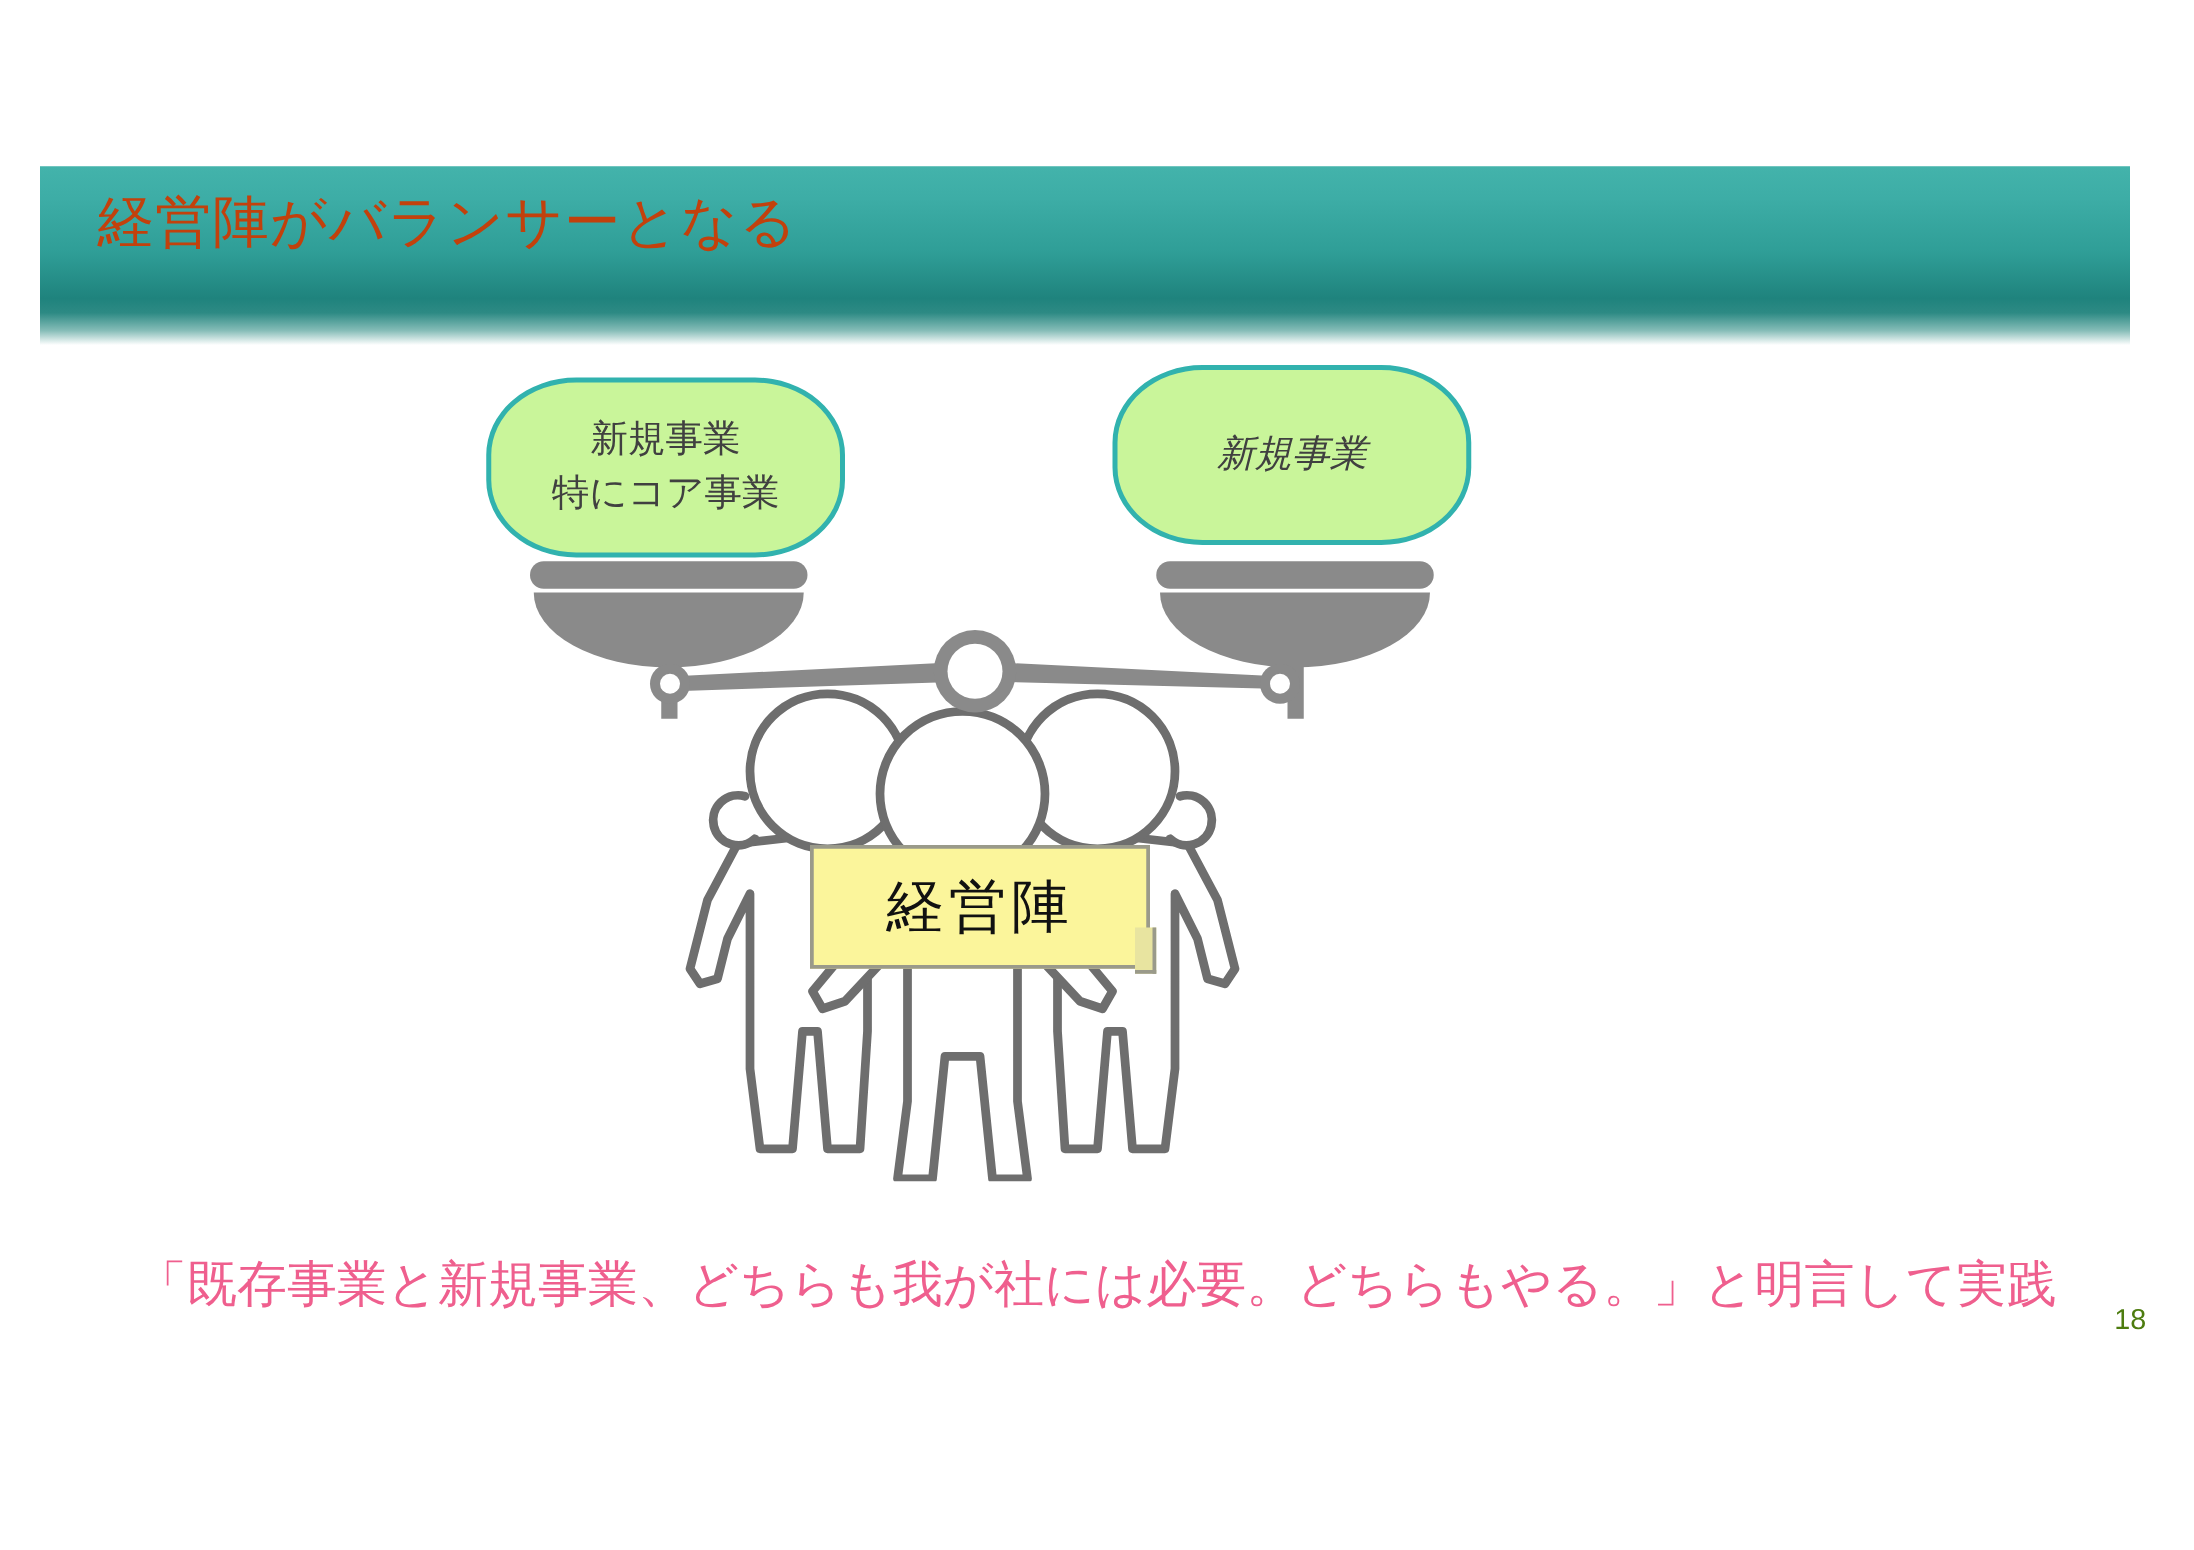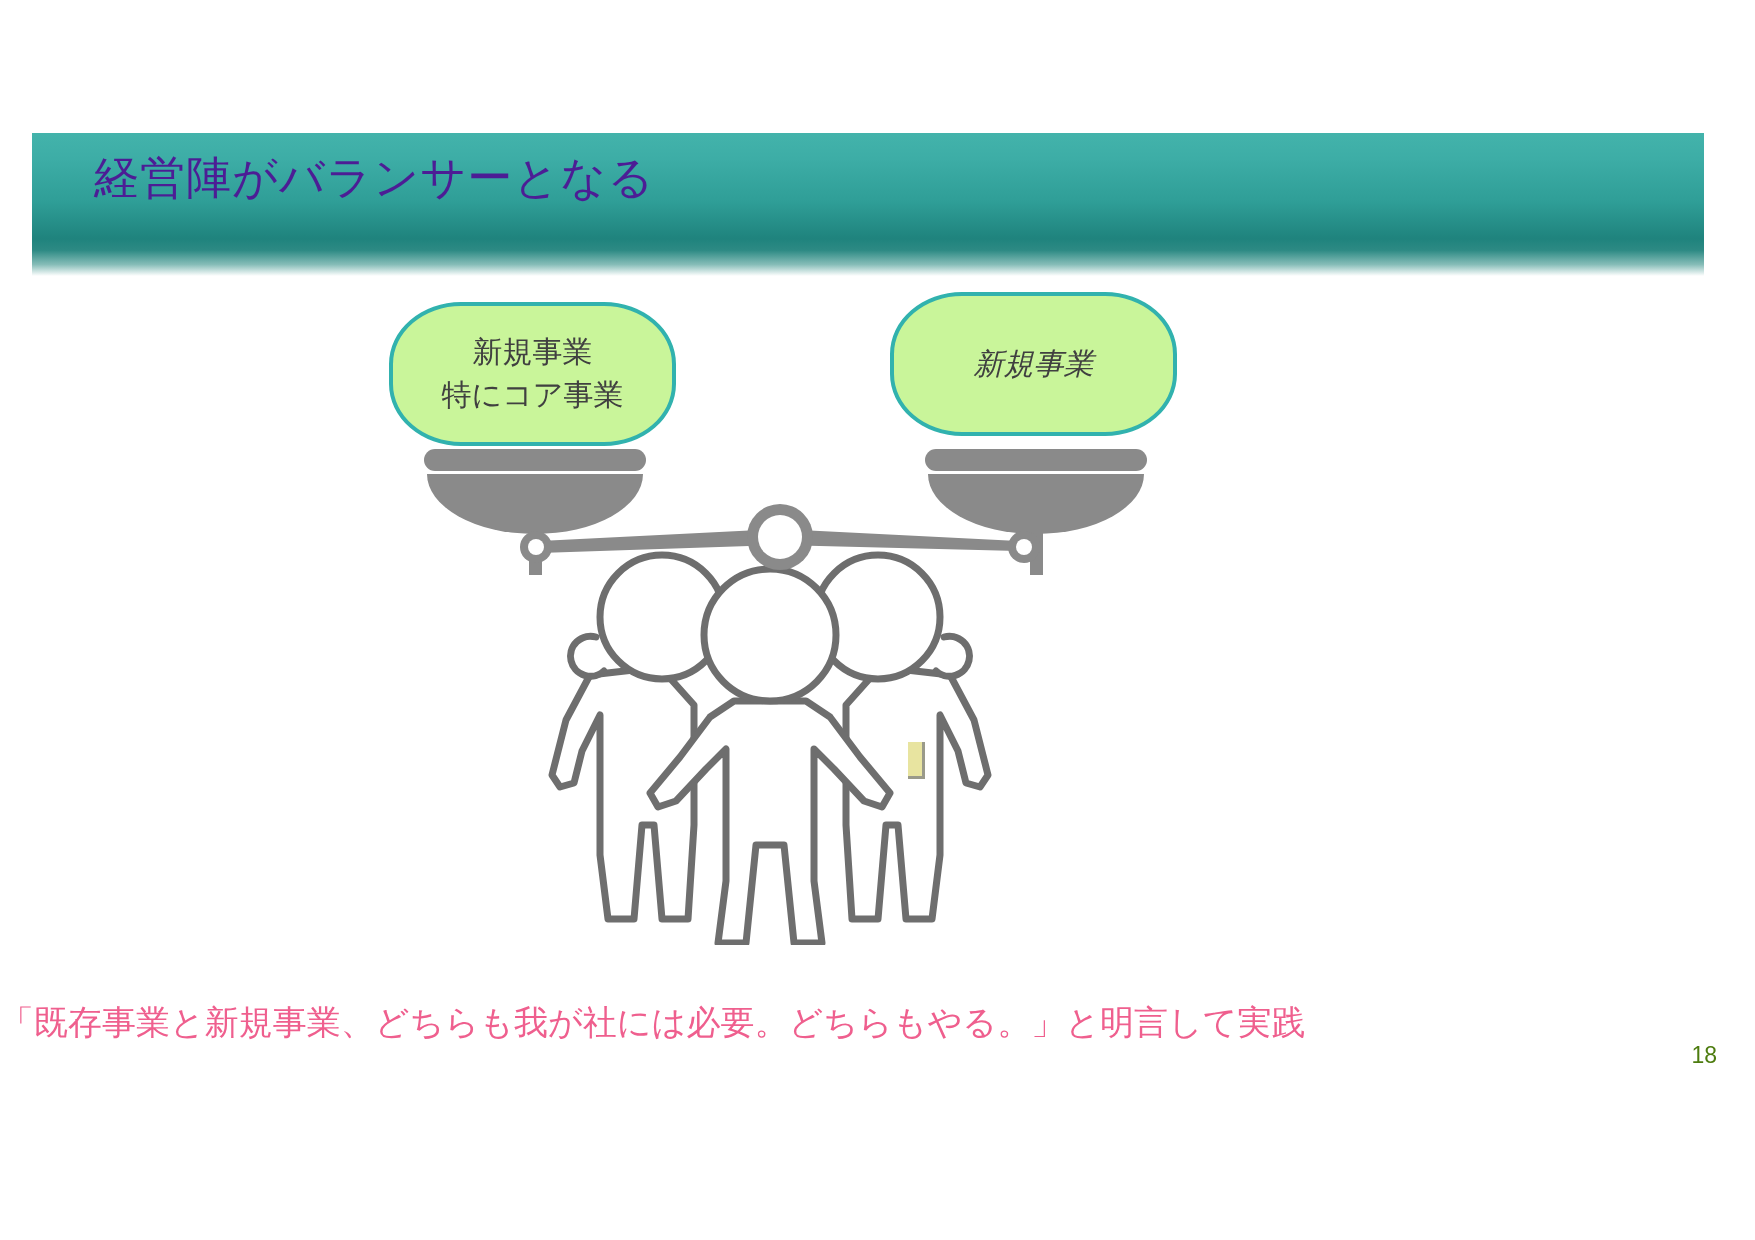--- a/index.html
+++ b/index.html
@@ -29,25 +29,25 @@
         #43b3ab 0%,
         #3dada6 18%,
         #2f9e97 48%,
         #1f837d 74%,
         #2d8a84 82%,
         #86bdb8 92%,
         #ffffff 100%);
   }
   #title-text {
     position: absolute;
-    left: 94px;
+    left: 78px;
     top: 155px;
     font-size: 45px;
     line-height: 1;
-    color: #4c1d95;
+    color: #c2410c;
     letter-spacing: 1px;
     white-space: nowrap;
   }
 
   
   #scale-area {
     position: absolute;
     left: 0;
     top: 280px;
     width: 1755px;
@@ -164,22 +164,22 @@
     border-bottom: 3px solid #9a9a8a;
     z-index: 9;
   }
 
   
   #caption {
     position: absolute;
     left: 0;
     top: 1000px;
     width: 1755px;
-    text-align: left;
-    font-size: 34px;
+    text-align: center;
+    font-size: 40px;
     color: #ef5f8e;
     letter-spacing: 0px;
     white-space: nowrap;
   }
 
   
   #page-number {
     position: absolute;
     right: 38px;
     top: 1042px;
@@ -258,19 +258,22 @@
                    L 226 320 L 254 320 L 264 418 L 292 418 L 284 356
                    L 284 224 L 304 244 L 334 276 L 352 282 L 360 268
                    L 330 232 L 300 192 L 276 176 L 204 176 Z"></path>
           <circle cx="240" cy="110" r="66"></circle>
         </g>
       </g>
     </svg>
 
   </div>
 
+  <div id="sign">
+    <span id="sign-text">経営陣</span>
+  </div>
   <div id="sign-fold"></div>
 
   <div id="caption">「既存事業と新規事業、どちらも我が社には必要。どちらもやる。」と明言して実践</div>
 
   <div id="page-number">18</div>
 
 </div>
 
 </body></html>

